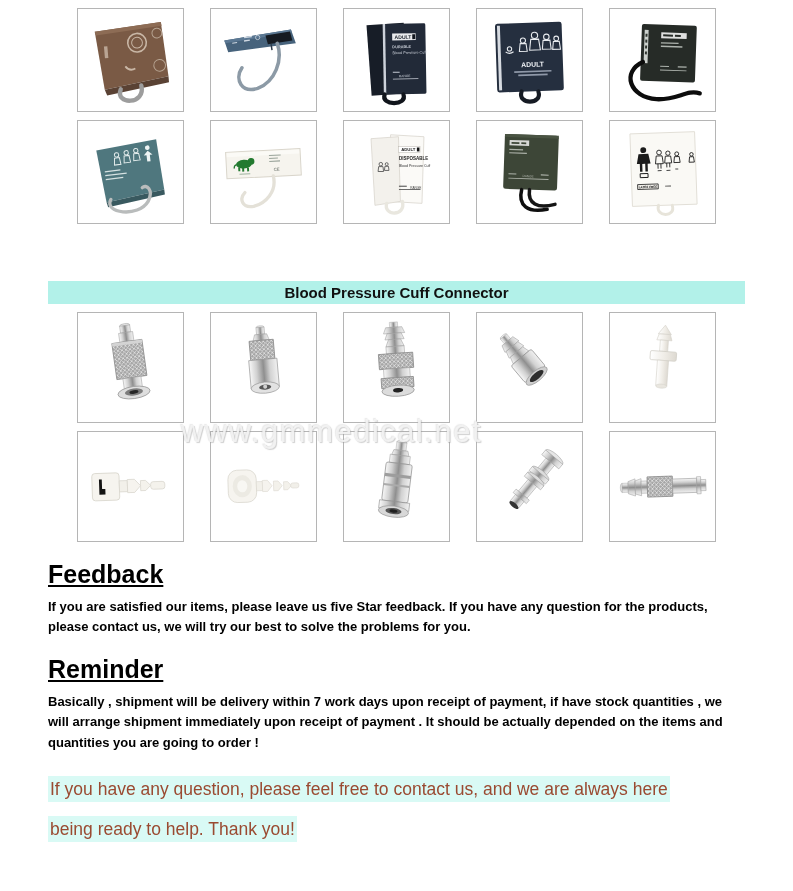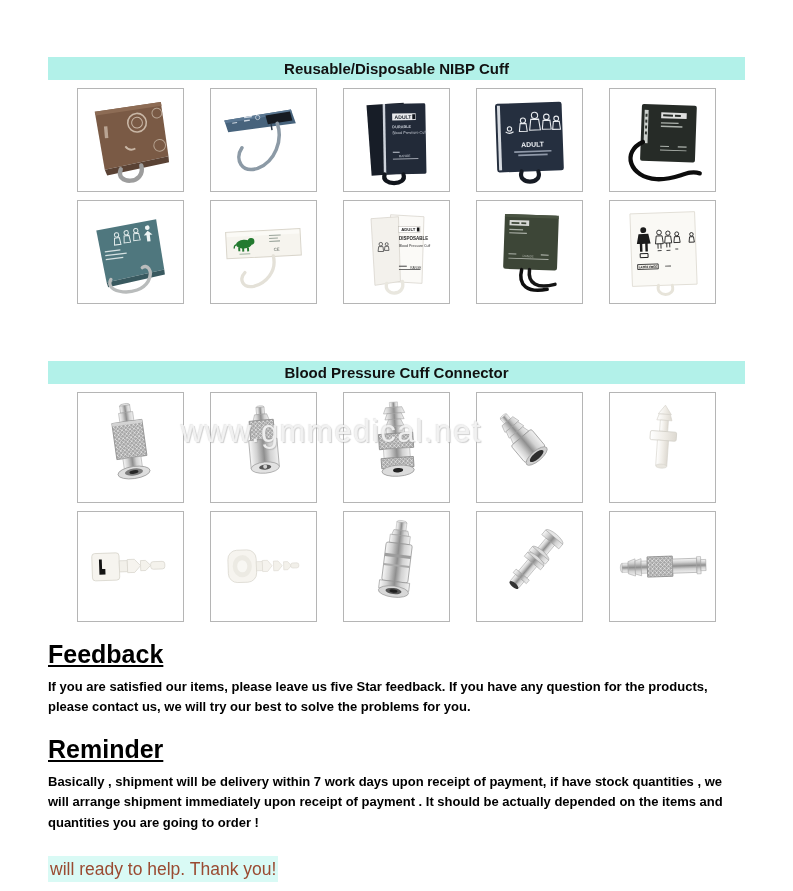--- a/index.html
+++ b/index.html
@@ -67,21 +67,20 @@
     </linearGradient>
     <pattern id="kn" width="4" height="4" patternUnits="userSpaceOnUse">
       <rect width="4" height="4" fill="#a6a6a6"></rect>
       <path d="M0 0L4 4M4 0L0 4" stroke="#dddddd" stroke-width="0.8"></path>
     </pattern>
   </defs>
 </svg>
 
 <div class="content">
 
-  <div class="banner">Reusable/Disposable NIBP Cuff</div>
 
   <div class="grid">
 
     <div class="cell cuff">
       <svg viewBox="0 0 100 100" width="101" height="98">
         <g transform="rotate(-5 50 48)">
           <path d="M16 18 L84 14 L87 70 L21 78 Z" fill="#7a5a45"></path>
           <path d="M21 78 L87 70 L87 76 L23 84 Z" fill="#5a4234"></path>
           <path d="M16 18 L84 14 L84.5 18 L17 22 Z" fill="#8d6c55"></path>
           <circle cx="58" cy="33" r="9.5" fill="none" stroke="#c9b7a6" stroke-width="1.6"></circle>
@@ -471,18 +470,19 @@
     </div>
   </div>
 
   <h2 class="sec-title">Feedback</h2>
   <p class="sec-body">If you are satisfied our items, please leave us five Star feedback. If you have any question for the products, please contact us, we will try our best to solve the problems for you.</p>
 
   <h2 class="sec-title">Reminder</h2>
   <p class="sec-body">Basically , shipment will be delivery within 7 work days upon receipt of payment, if have stock quantities , we will arrange shipment immediately upon receipt of payment . It should be actually depended on the items and quantities you are going to order !</p>
 
   <div class="contact">
-    <div class="line"><span class="hl">will ready to help. Thank you!</span></div>
+    <div class="line"><span class="hl">If you have any question, please feel free to contact us, and we are always here</span></div>
+    <div class="line"><span class="hl">being ready to help. Thank you!</span></div>
   </div>
 
 </div>
 
 <div class="watermark">www.gmmedical.net</div>
 
 </body></html>

